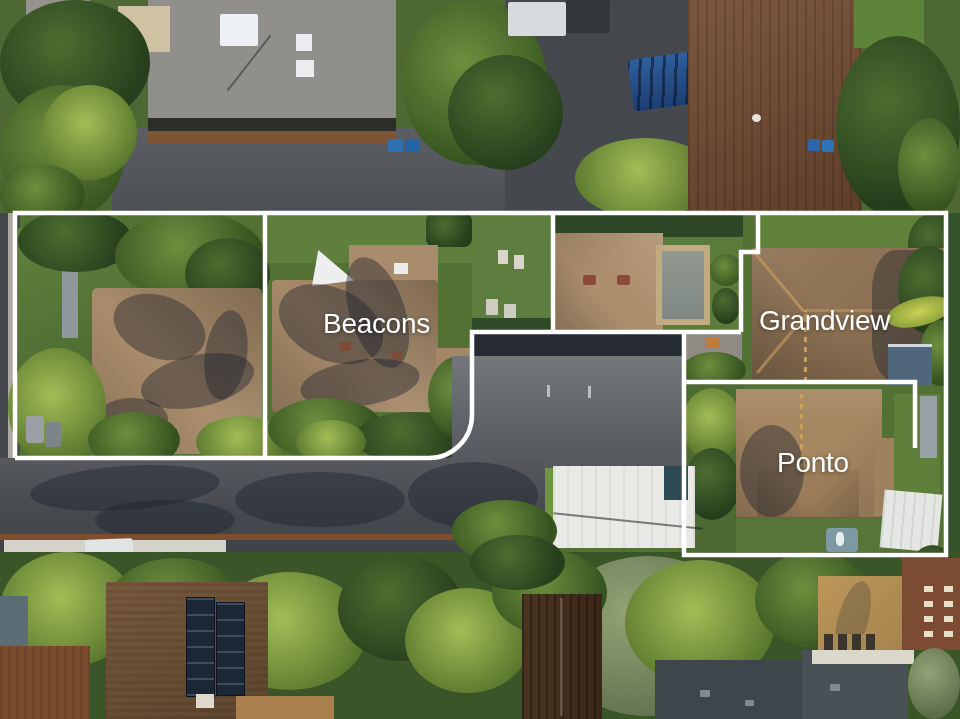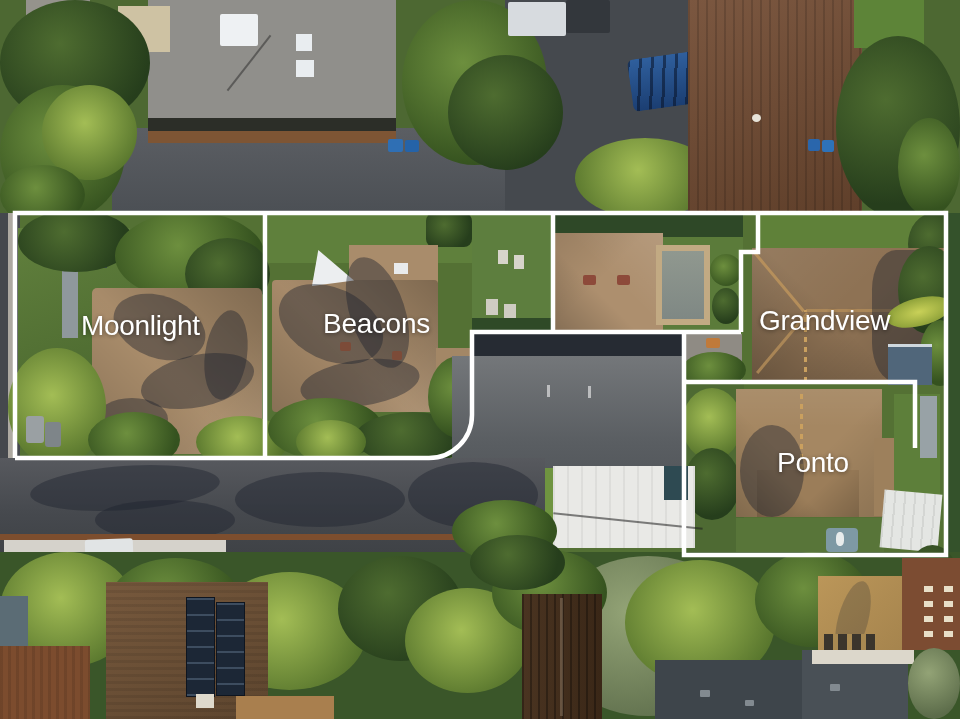--- a/index.html
+++ b/index.html
@@ -200,18 +200,17 @@
 
   <svg class="lines" width="960" height="719" viewBox="0 0 960 719">
     <path d="M 15 458 L 15 213 L 946 213 L 946 555 L 684 555 L 684 332
          M 15 458 L 429 458 A 43 43 0 0 0 472 415 L 472 332 L 741 332
          M 265 213 L 265 458
          M 553 213 L 553 332
          M 741 332 L 741 252 L 758 252 L 758 213
          M 684 382 L 915 382 L 915 448" fill="none" stroke="#ffffff" stroke-width="4.5" stroke-linecap="butt" stroke-linejoin="miter"></path>
   </svg>
 
-  <div class="plabel" style="left:81px;top:310px;">Moonlight</div>
   <div class="plabel" style="left:759px;top:305px;">Grandview</div>
   <div class="plabel" style="left:323px;top:308px;">Beacons</div>
   <div class="plabel" style="left:777px;top:447px;">Ponto</div>
 
 </div>
 
 </body></html>

